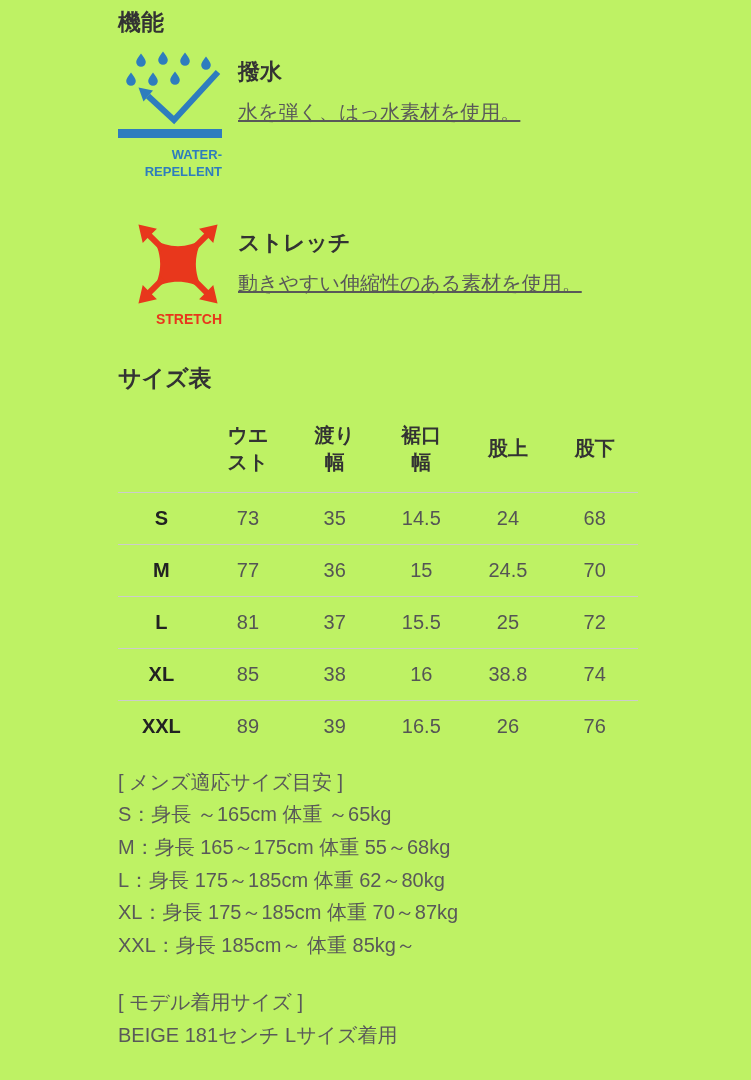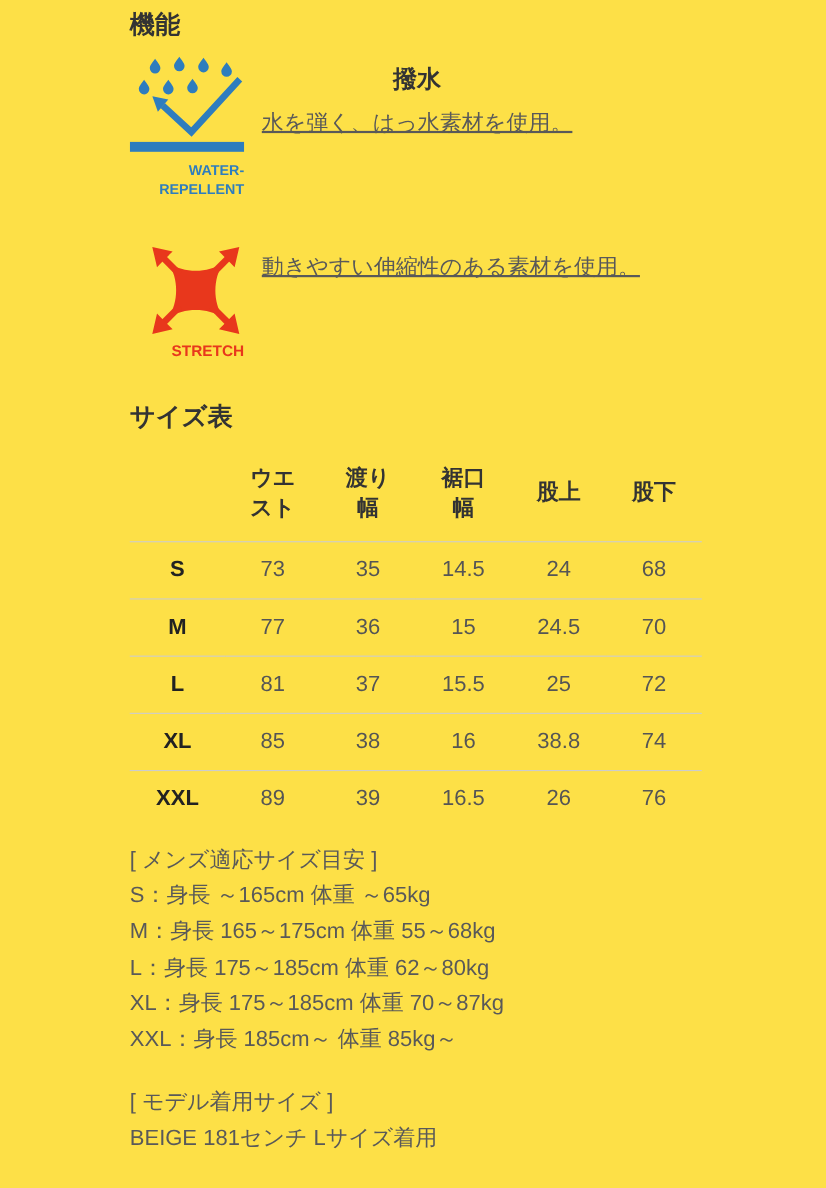--- a/index.html
+++ b/index.html
@@ -1,18 +1,18 @@
 <!DOCTYPE html>
 <html lang="ja" style="--accent-blue: #2e7dbe; --accent-red: #e8371c; --heading-text: #333333; --body-text: #595959; --divider: #cccccc;"><head>
 <meta charset="utf-8">
 <style>
   html, body { margin: 0; padding: 0; background: #ffffff; }
   .page {
     width: 751px; height: 1080px; box-sizing: border-box;
-    padding: 8px 110px 0 118px; background: #fde047;
+    padding: 8px 110px 0 118px; background: #bef264;
     font-family: "Liberation Sans", "DejaVu Sans", sans-serif;
     overflow: hidden;
   }
   .section-heading {
     font-size: 23px; font-weight: 700; color: #333;
     margin: 0 0 12px 0; line-height: 1.3;
   }
   
   .feature { display: flex; }
   .feature.water { margin-bottom: 40px; }
@@ -22,21 +22,21 @@
   .icon-svg-water { width: 104px; height: 92px; }
   .icon-svg-stretch { width: 86px; height: 86px; margin: 0 auto; }
   .icon-caption {
     width: 104px; text-align: right; font-weight: 700;
     font-size: 13px; line-height: 1.3; margin-top: 5px;
     white-space: pre-line; letter-spacing: 0;
   }
   .feature.water .icon-caption { color: var(--accent-blue); }
   .feature.stretch .icon-caption { color: var(--accent-red); margin-top: 3px; font-size: 14px; }
   .feature-text { padding-top: 8px; }
-  .feature-title { font-size: 22px; font-weight: 700; color: #333; margin: 0 0 12px 0; line-height: 1.3; text-align: center; }
+  .feature-title { font-size: 22px; font-weight: 700; color: #333; margin: 0 0 12px 0; line-height: 1.3; }
   .feature-desc { font-size: 20px; color: #595959; margin: 0; line-height: 1.45; text-decoration: underline; }
   
   .w-stroke { stroke: var(--accent-blue); fill: none; }
   .w-fill { fill: var(--accent-blue); }
   
   .s-stroke { stroke: var(--accent-red); fill: none; }
   .s-fill { fill: var(--accent-red); }
   
   .size-heading { margin-top: 0; margin-bottom: 16px; }
   table.size-table {
@@ -107,20 +107,21 @@
         </defs>
         <path class="s-fill" d="M21,21 C38,32 62,32 79,21 C68,38 68,62 79,79 C62,68 38,68 21,79 C32,62 32,38 21,21 Z"></path>
         <use href="#st-arr"></use>
         <use href="#st-arr" transform="rotate(90 50 50)"></use>
         <use href="#st-arr" transform="rotate(180 50 50)"></use>
         <use href="#st-arr" transform="rotate(270 50 50)"></use>
       </svg>
       <div class="icon-caption">STRETCH</div>
     </div>
     <div class="feature-text">
+      <h3 class="feature-title">ストレッチ</h3>
       <p class="feature-desc">動きやすい伸縮性のある素材を使用。</p>
     </div>
   </div>
 
   <h2 class="section-heading size-heading">サイズ表</h2>
 
   <table class="size-table">
     <thead>
       <tr>
         <th></th>

